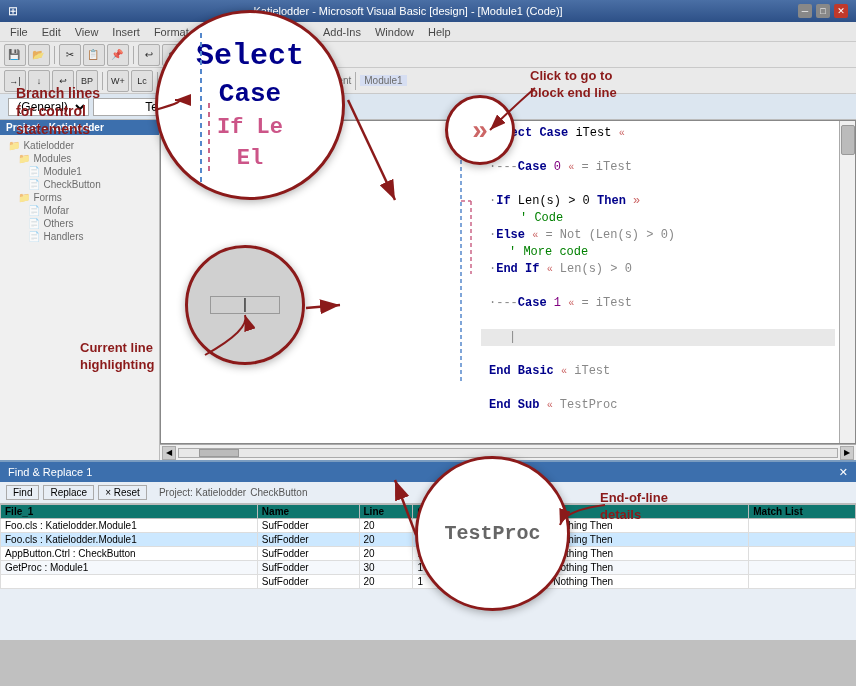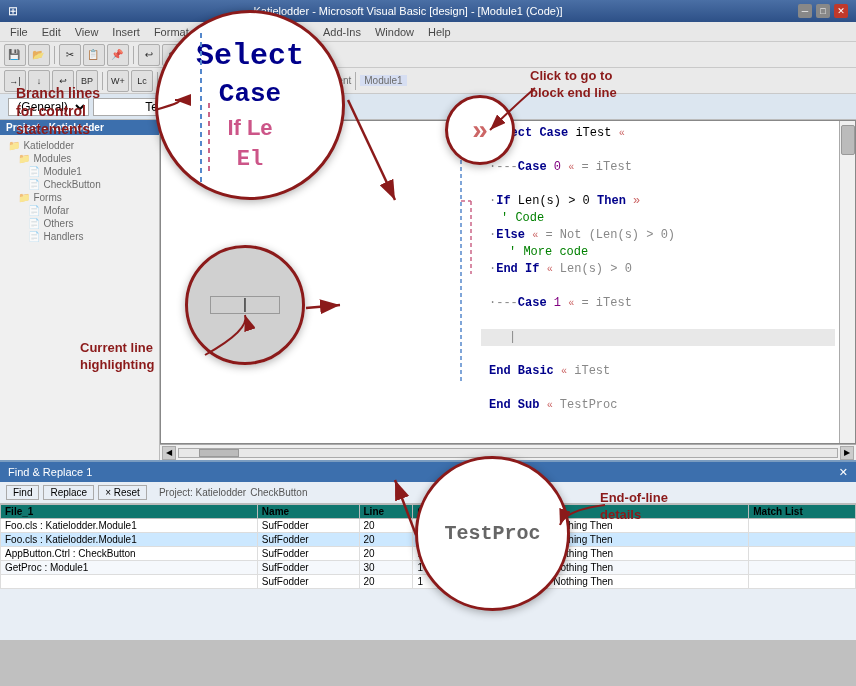--- a/index.html
+++ b/index.html
@@ -523,21 +523,21 @@
           </div>
           <div class="code-line">&nbsp;</div>
           <div class="code-line">
             <span style="color:#888;">·---</span><span class="kw">Case</span> <span style="color:#800080;">0</span> <span class="end-mark">«</span>  <span style="color:#888;">= iTest</span>
           </div>
           <div class="code-line">&nbsp;</div>
           <div class="code-line">
             <span style="color:#888;">·</span><span class="kw">If</span> <span style="color:#000;">Len(s) &gt; 0</span> <span class="kw">Then</span> <span class="jump-mark">»</span>
           </div>
           <div class="code-line">
-            <span style="margin-left:12px;" class="comment">        ' Code</span>
+            <span style="margin-left:31px;" class="comment">        ' Code</span>
           </div>
           <div class="code-line">
             <span style="color:#888;">·</span><span class="kw">Else</span> <span class="end-mark">«</span>  <span style="color:#888;">= Not (Len(s) &gt; 0)</span>
           </div>
           <div class="code-line">
             <span style="margin-left:20px;" class="comment">        ' More code</span>
           </div>
           <div class="code-line">
             <span style="color:#888;">·</span><span class="kw">End If</span> <span class="end-mark">«</span>  <span style="color:#888;">Len(s) &gt; 0</span>
           </div>
@@ -645,21 +645,21 @@
     </div>
   </div>
 
 </div>
 
 <div class="overlay">
 
   <div class="circle circle-select">
     <span style="color:#00008B;font-weight:bold;font-family:'Courier New',monospace;font-size:30px;">Select</span>
     <span style="color:#00008B;font-weight:bold;font-family:'Courier New',monospace;font-size:26px;">Case</span>
-    <span style="color:#cc5588;font-weight:bold;font-family:Liberation Sans, sans-serif;font-size:22px;">If Le</span>
+    <span style="color:#cc5588;font-weight:bold;font-family:Liberation Mono, monospace;font-size:22px;">If Le</span>
     <span style="color:#cc5588;font-weight:bold;font-family:'Courier New',monospace;font-size:22px;">El</span>
 
     <svg style="position:absolute;top:20px;left:38px;width:20px;height:150px;pointer-events:none;">
       <line x1="5" y1="0" x2="5" y2="160" stroke="#5588cc" stroke-width="2" stroke-dasharray="5,4"></line>
       <line x1="13" y1="70" x2="13" y2="140" stroke="#cc6688" stroke-width="2" stroke-dasharray="5,4"></line>
     </svg>
   </div>
 
   <div class="circle circle-highlight">
     <div style="width:70px;height:18px;background:#d0d0d0;border:1px solid #999;display:flex;align-items:center;justify-content:center;">

